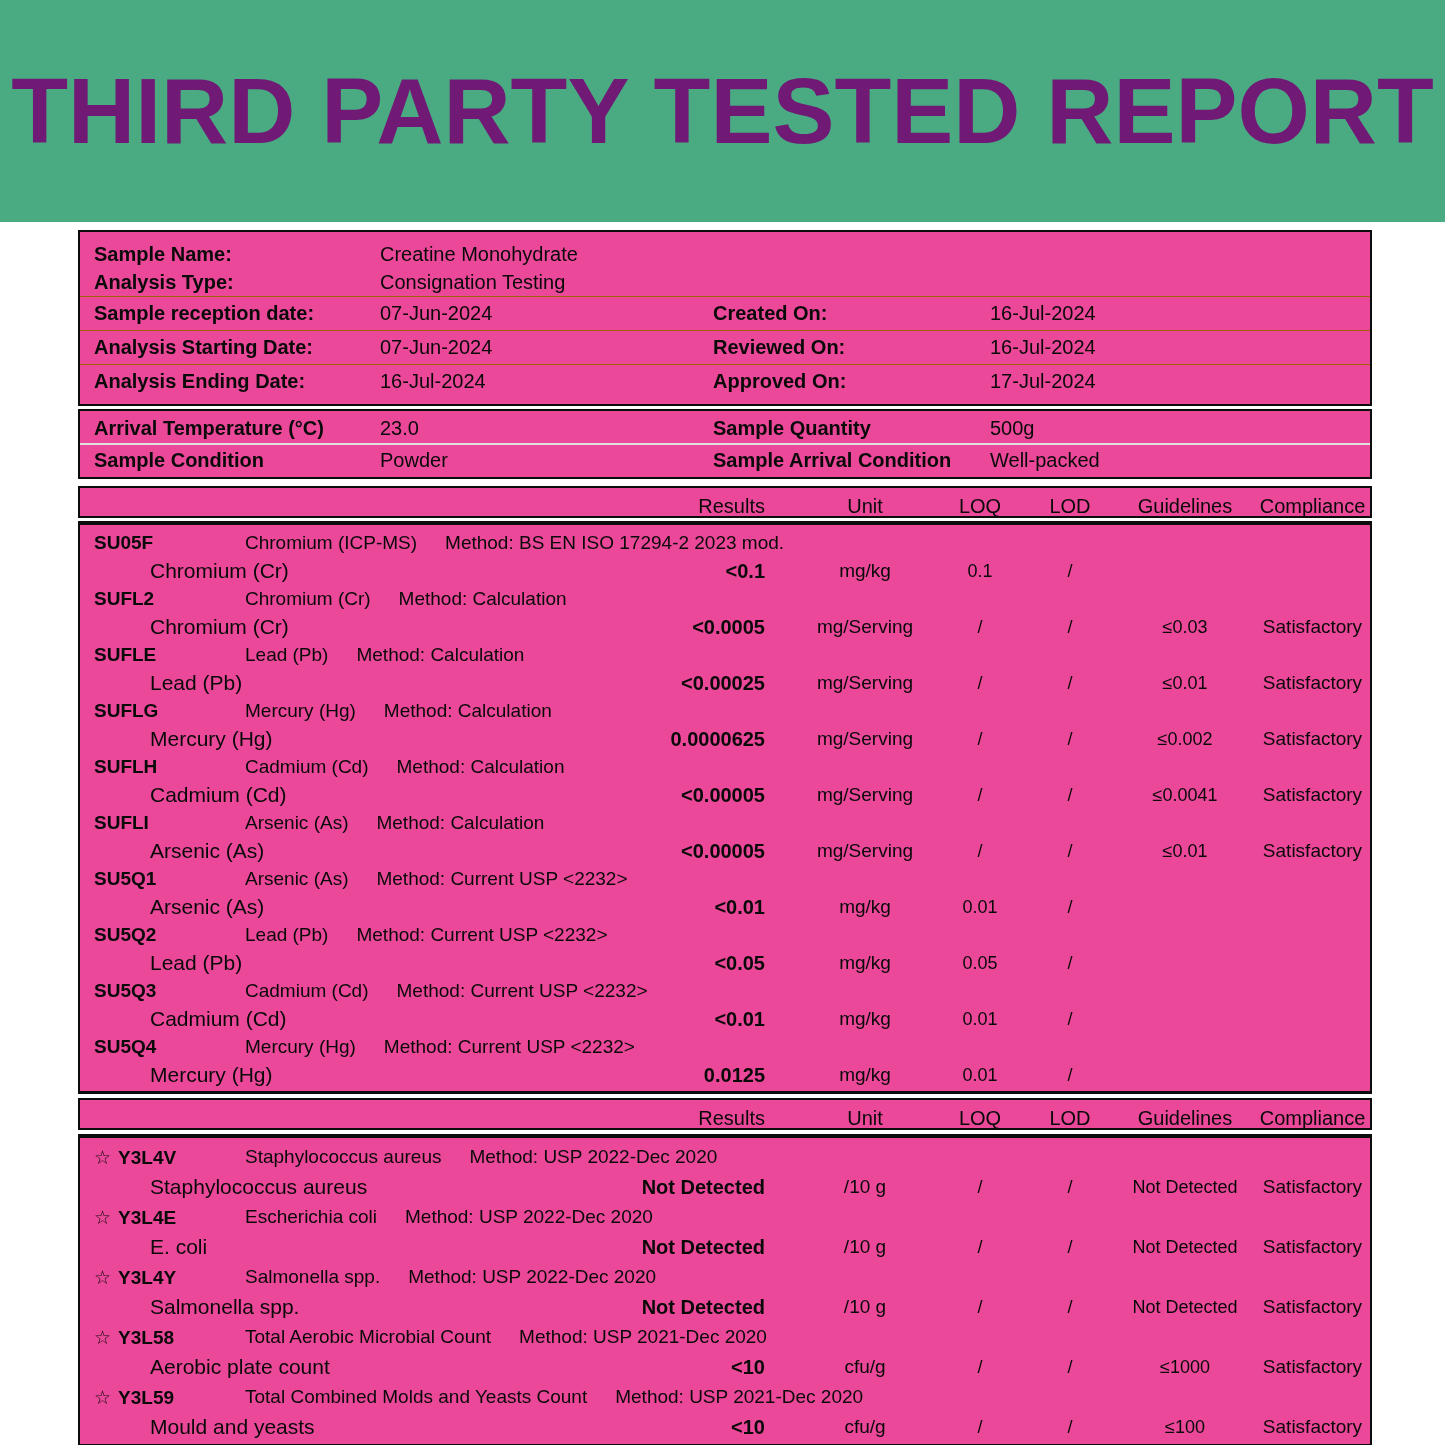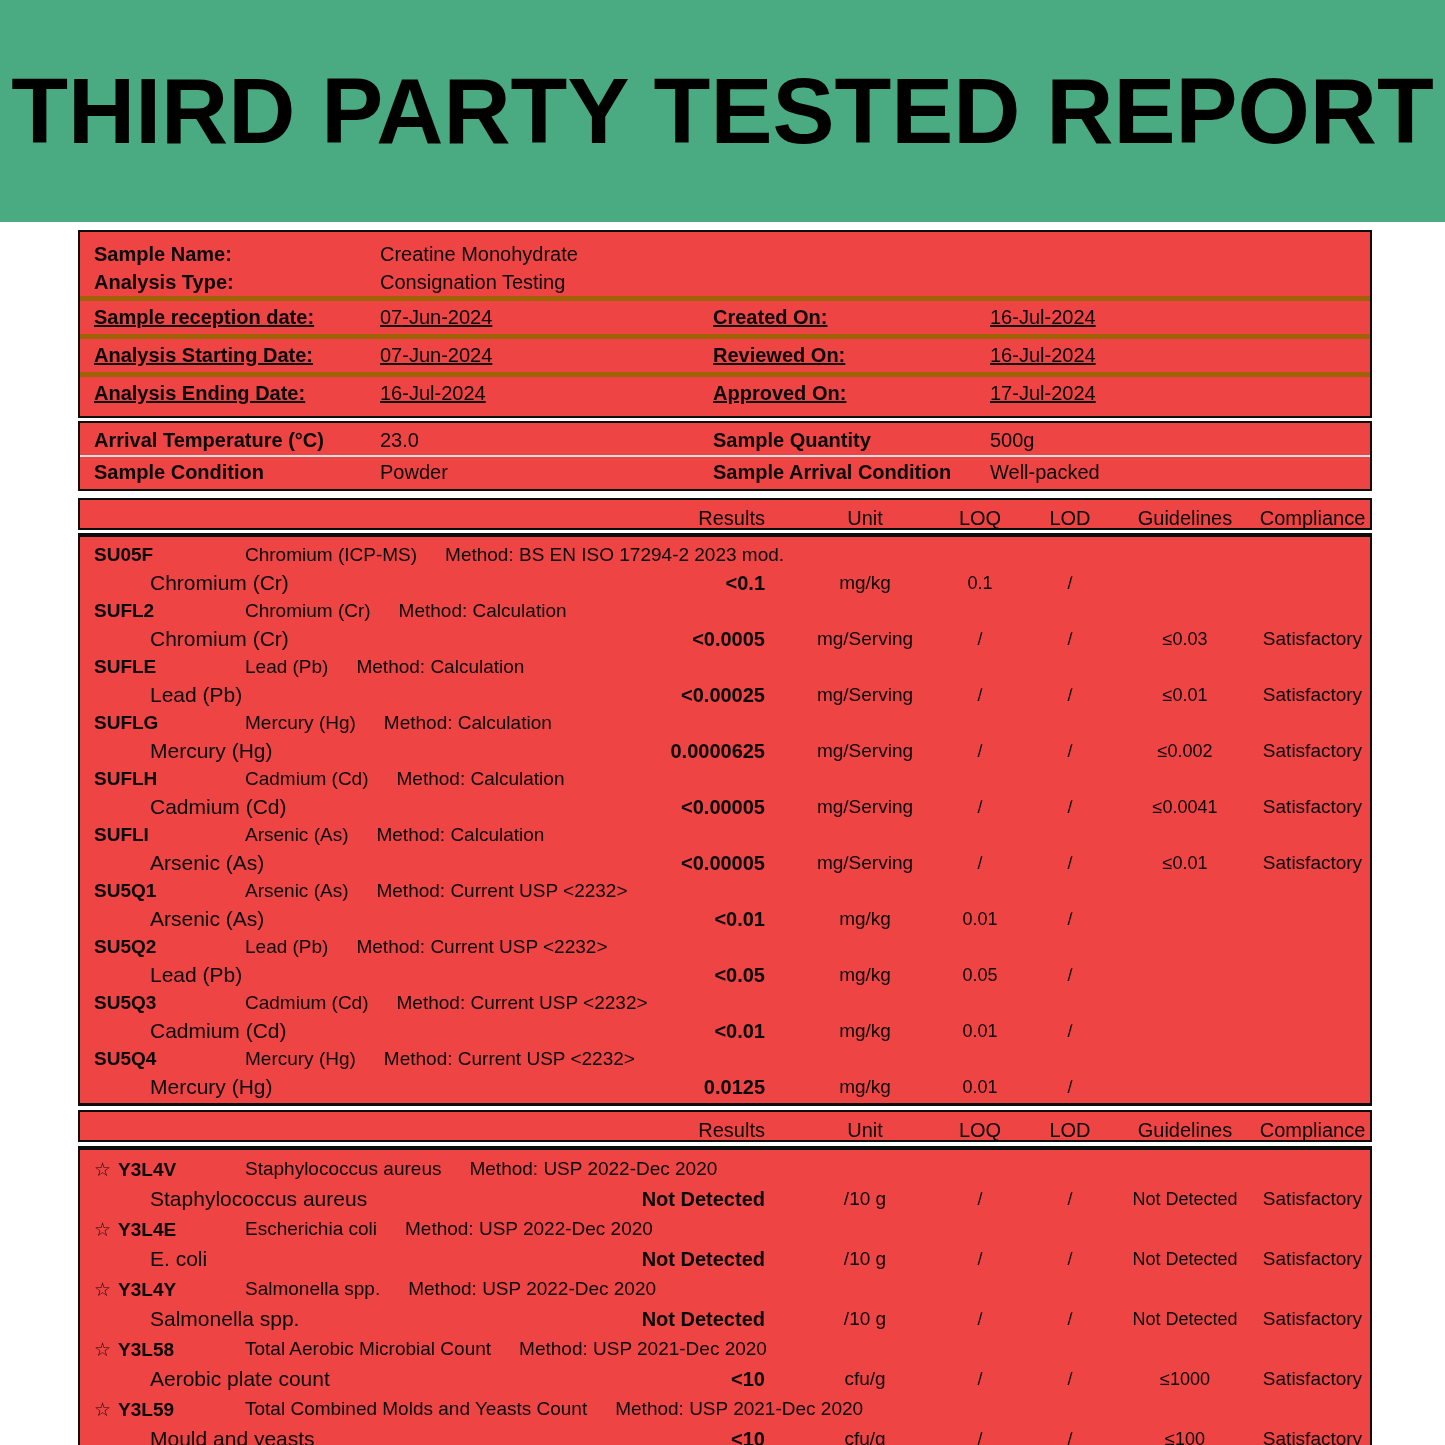--- a/index.html
+++ b/index.html
@@ -7,30 +7,30 @@
     width:1445px;height:1445px;overflow:hidden;background:#ffffff;
     font-family:"Liberation Sans", sans-serif;color:#0a0a0a;
   }
   
   .banner{
     width:1445px;height:222px;background:#4aab83;
     display:flex;align-items:center;justify-content:center;
   }
   .banner h1{
     margin:0;font-size:93px;font-weight:700;letter-spacing:0;
-    color:#000000;white-space:nowrap;
+    color:#701a75;white-space:nowrap;
   }
   
   .page{margin:8px auto 0 78px;width:1294px;}
-  .box{border:2px solid #0c0c0c;background:#ef4444;box-sizing:border-box;}
+  .box{border:2px solid #0c0c0c;background:#ec4899;box-sizing:border-box;}
   
   .info-box{margin-bottom:3px;padding:8px 0 6px 0;}
   .info-row{display:grid;grid-template-columns:286px 333px 277px 1fr;align-items:center;padding-left:14px;}
   .info-row.simple{height:28px;}
-  .info-row.dated{height:33px;border-top:5px solid #a16207;text-decoration:underline;}
+  .info-row.dated{height:33px;border-top:1px solid #a16207;}
   .info-label{font-weight:700;font-size:20px;}
   .info-value{font-size:20px;}
   
   .cond-box{margin-bottom:7px;padding:2px 0;}
   .cond-row{display:grid;grid-template-columns:286px 333px 277px 1fr;align-items:center;height:30px;padding-left:14px;}
   .cond-row + .cond-row{border-top:2px solid #e0e0e0;}
   
   .header-box{height:32px;margin-bottom:3px;display:block;}
   .grid-row{display:grid;grid-template-columns:520px 195px 140px 90px 90px 140px 1fr;align-items:center;}
   .header-box .grid-row{height:36px;}

